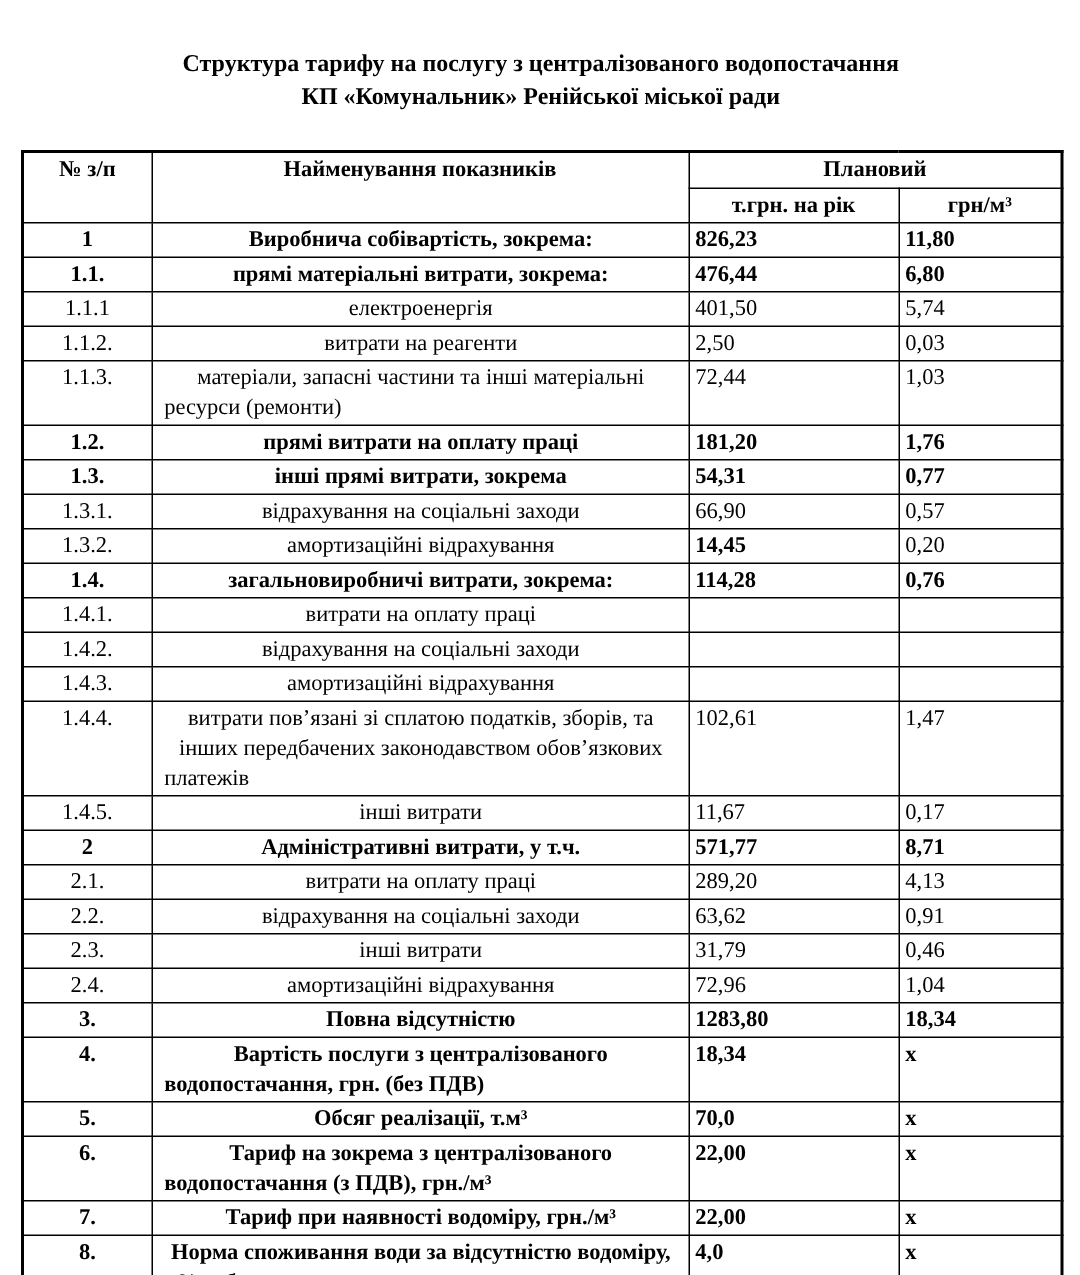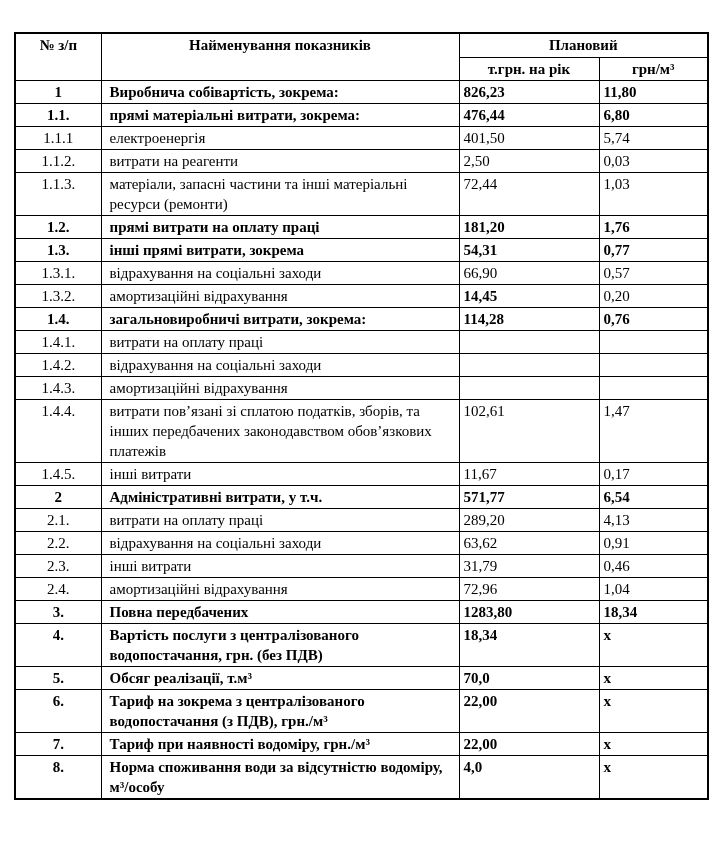--- a/index.html
+++ b/index.html
@@ -45,38 +45,42 @@
   th {
     font-weight: bold;
     text-align: center;
   }
   thead tr.h1 th { height: 21px; }
   thead tr.h2 th { height: 19px; }
   td.num {
     text-align: center;
   }
   td.name {
-    text-align: left;
+    text-align: center;
     padding-left: 8px;
     padding-right: 7px;
   }
   td.val {
     text-align: left;
   }
   .b { font-weight: bold; }
   .jst {
     text-align: justify;
     text-align-last: left;
   }
 </style>
 </head>
 <body>
 
 <div class="page">
 
+  <div class="doc-title">
+    <div>Структура тарифу на послугу з централізованого водопостачання</div>
+    <div>КП «Комунальник» Ренійської міської ради</div>
+  </div>
 
   <table class="tariff">
     <colgroup>
       <col class="c-num">
         <col class="c-name">
         <col class="c-year">
         <col class="c-m3">
     </colgroup>
     <thead>
       <tr class="h1">
@@ -177,21 +181,21 @@
       <tr>
         <td class="num">1.4.5.</td>
         <td class="name">інші витрати</td>
         <td class="val">11,67</td>
         <td class="val">0,17</td>
       </tr>
       <tr>
         <td class="num b">2</td>
         <td class="name b">Адміністративні витрати, у т.ч.</td>
         <td class="val b">571,77</td>
-        <td class="val b">6,54</td>
+        <td class="val b">8,71</td>
       </tr>
       <tr>
         <td class="num">2.1.</td>
         <td class="name">витрати на оплату праці</td>
         <td class="val">289,20</td>
         <td class="val">4,13</td>
       </tr>
       <tr>
         <td class="num">2.2.</td>
         <td class="name">відрахування на соціальні заходи</td>
@@ -205,21 +209,21 @@
         <td class="val">0,46</td>
       </tr>
       <tr>
         <td class="num">2.4.</td>
         <td class="name">амортизаційні відрахування</td>
         <td class="val">72,96</td>
         <td class="val">1,04</td>
       </tr>
       <tr>
         <td class="num b">3.</td>
-        <td class="name b">Повна передбачених</td>
+        <td class="name b">Повна відсутністю</td>
         <td class="val b">1283,80</td>
         <td class="val b">18,34</td>
       </tr>
       <tr>
         <td class="num b">4.</td>
         <td class="name b jst">Вартість послуги з централізованого водопостачання, грн. (без ПДВ)</td>
         <td class="val b">18,34</td>
         <td class="val b">х</td>
       </tr>
       <tr>

